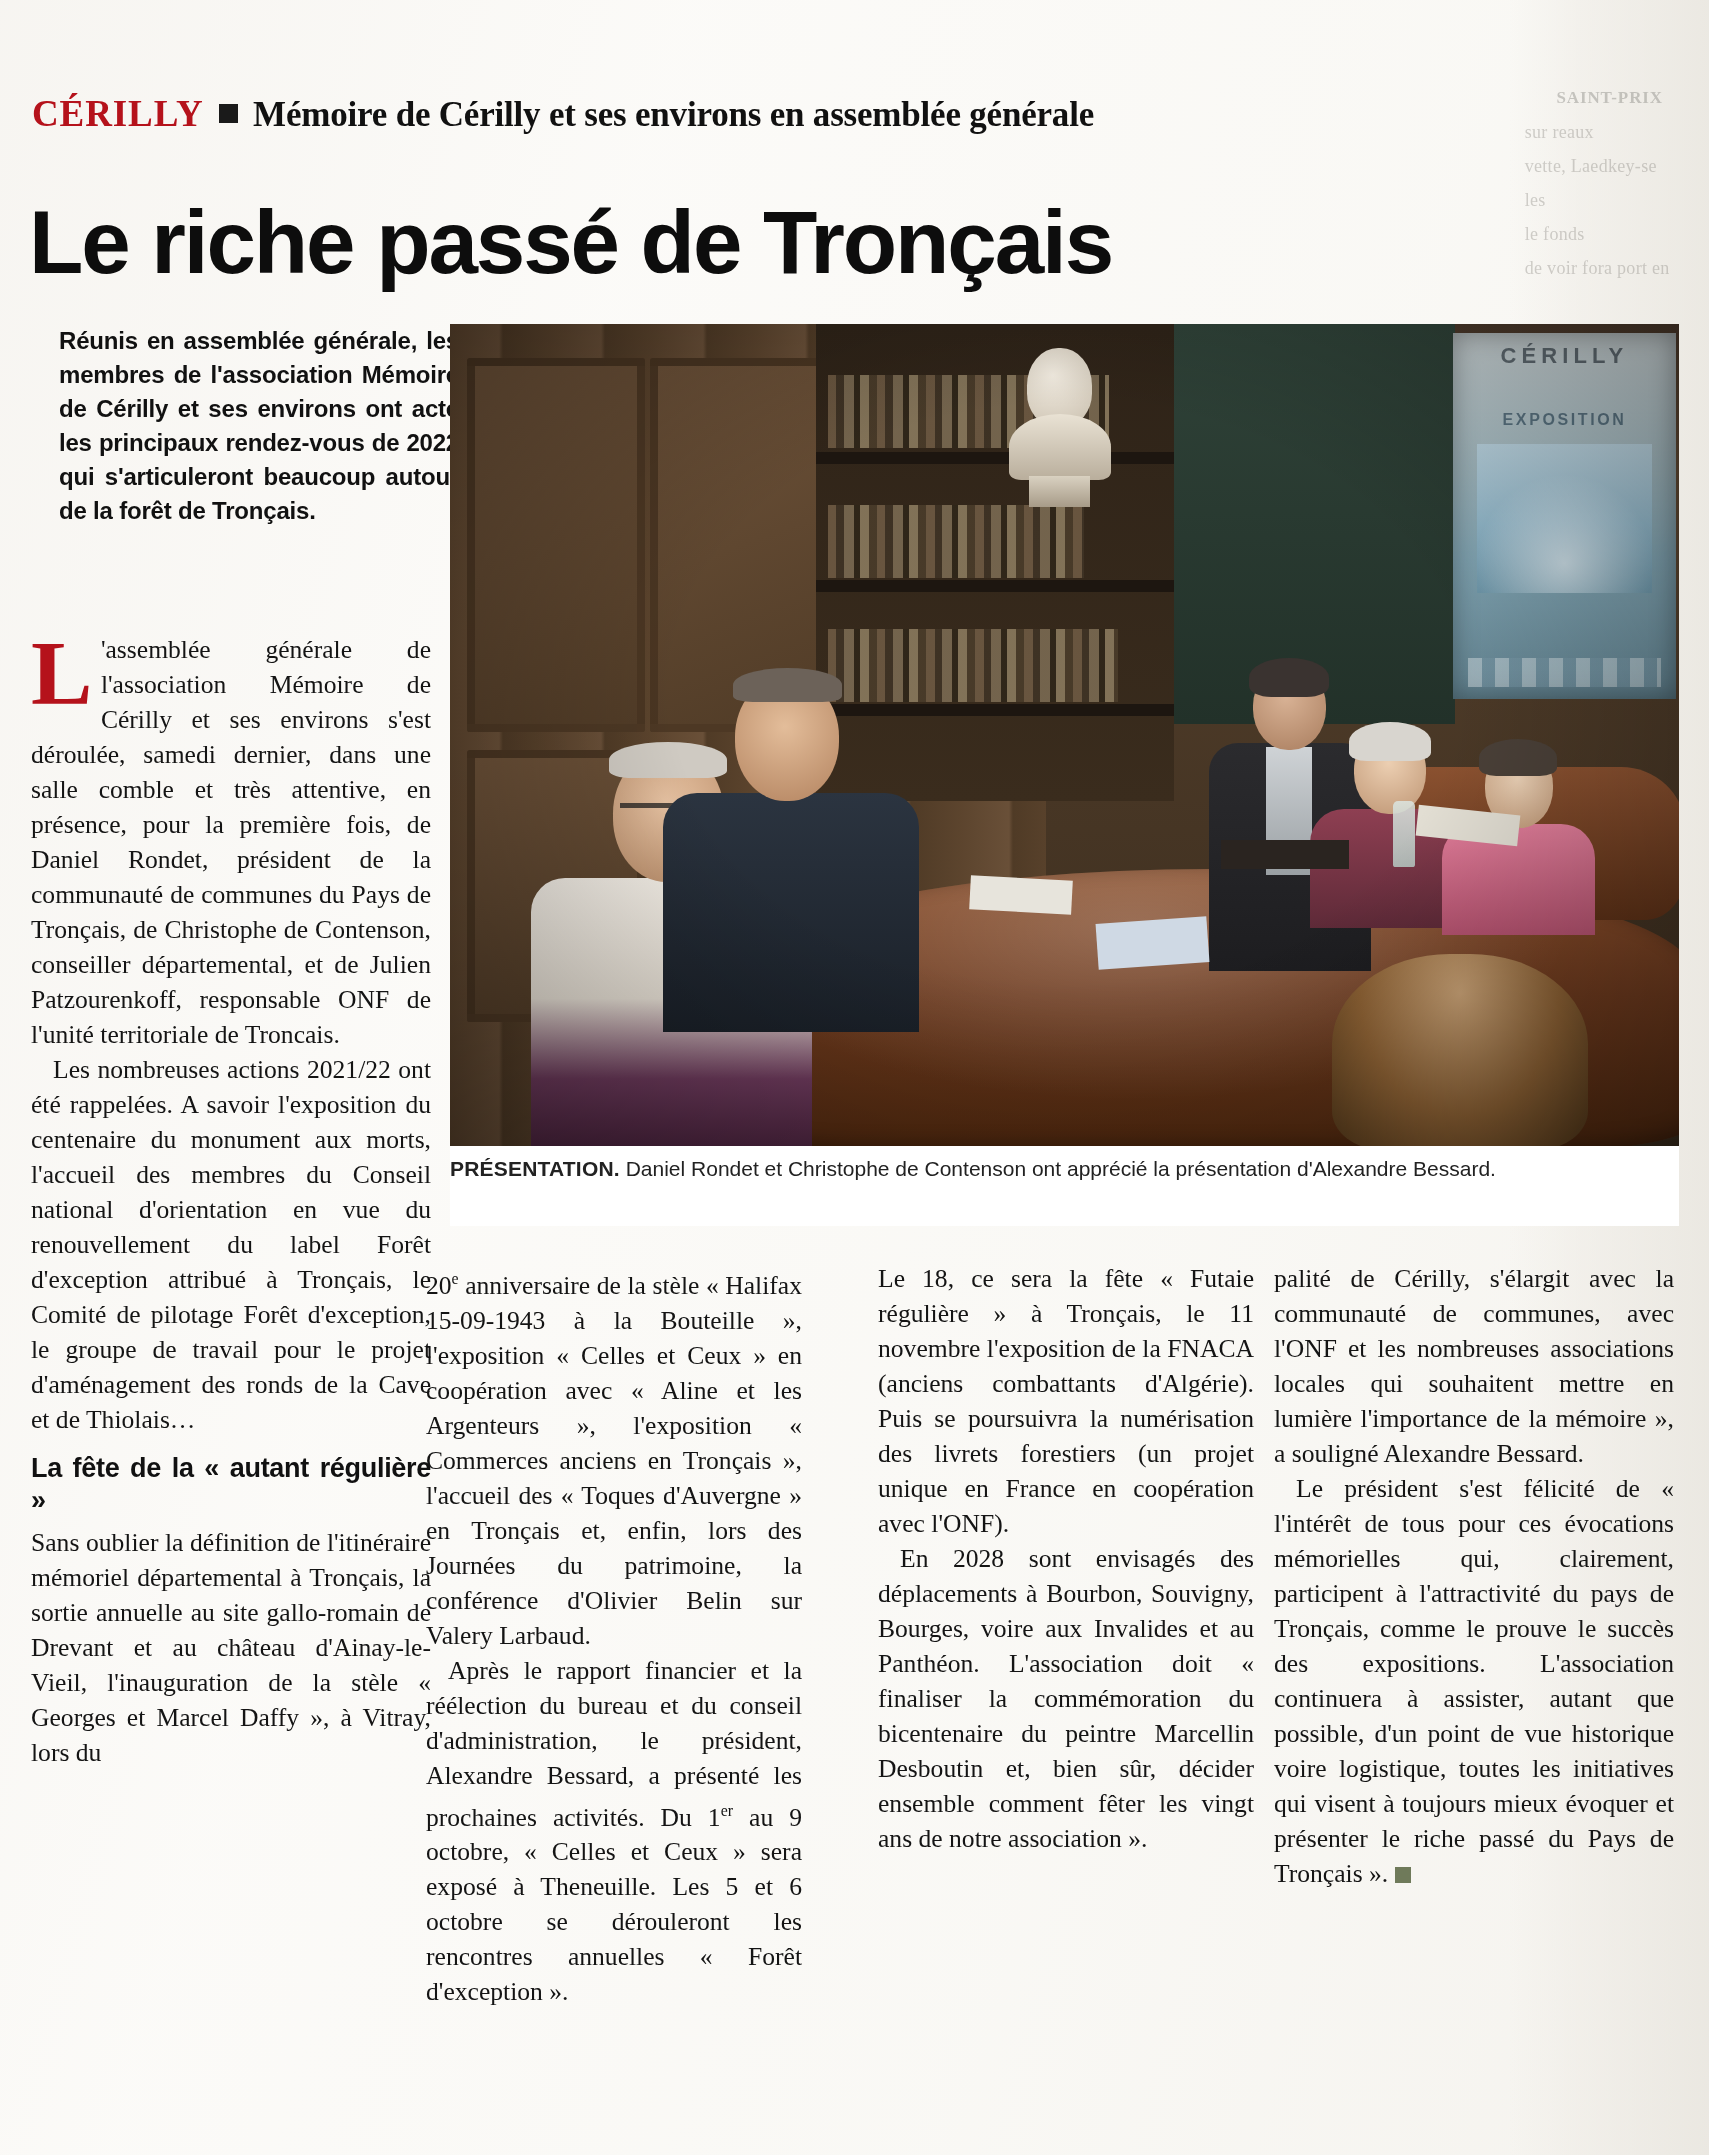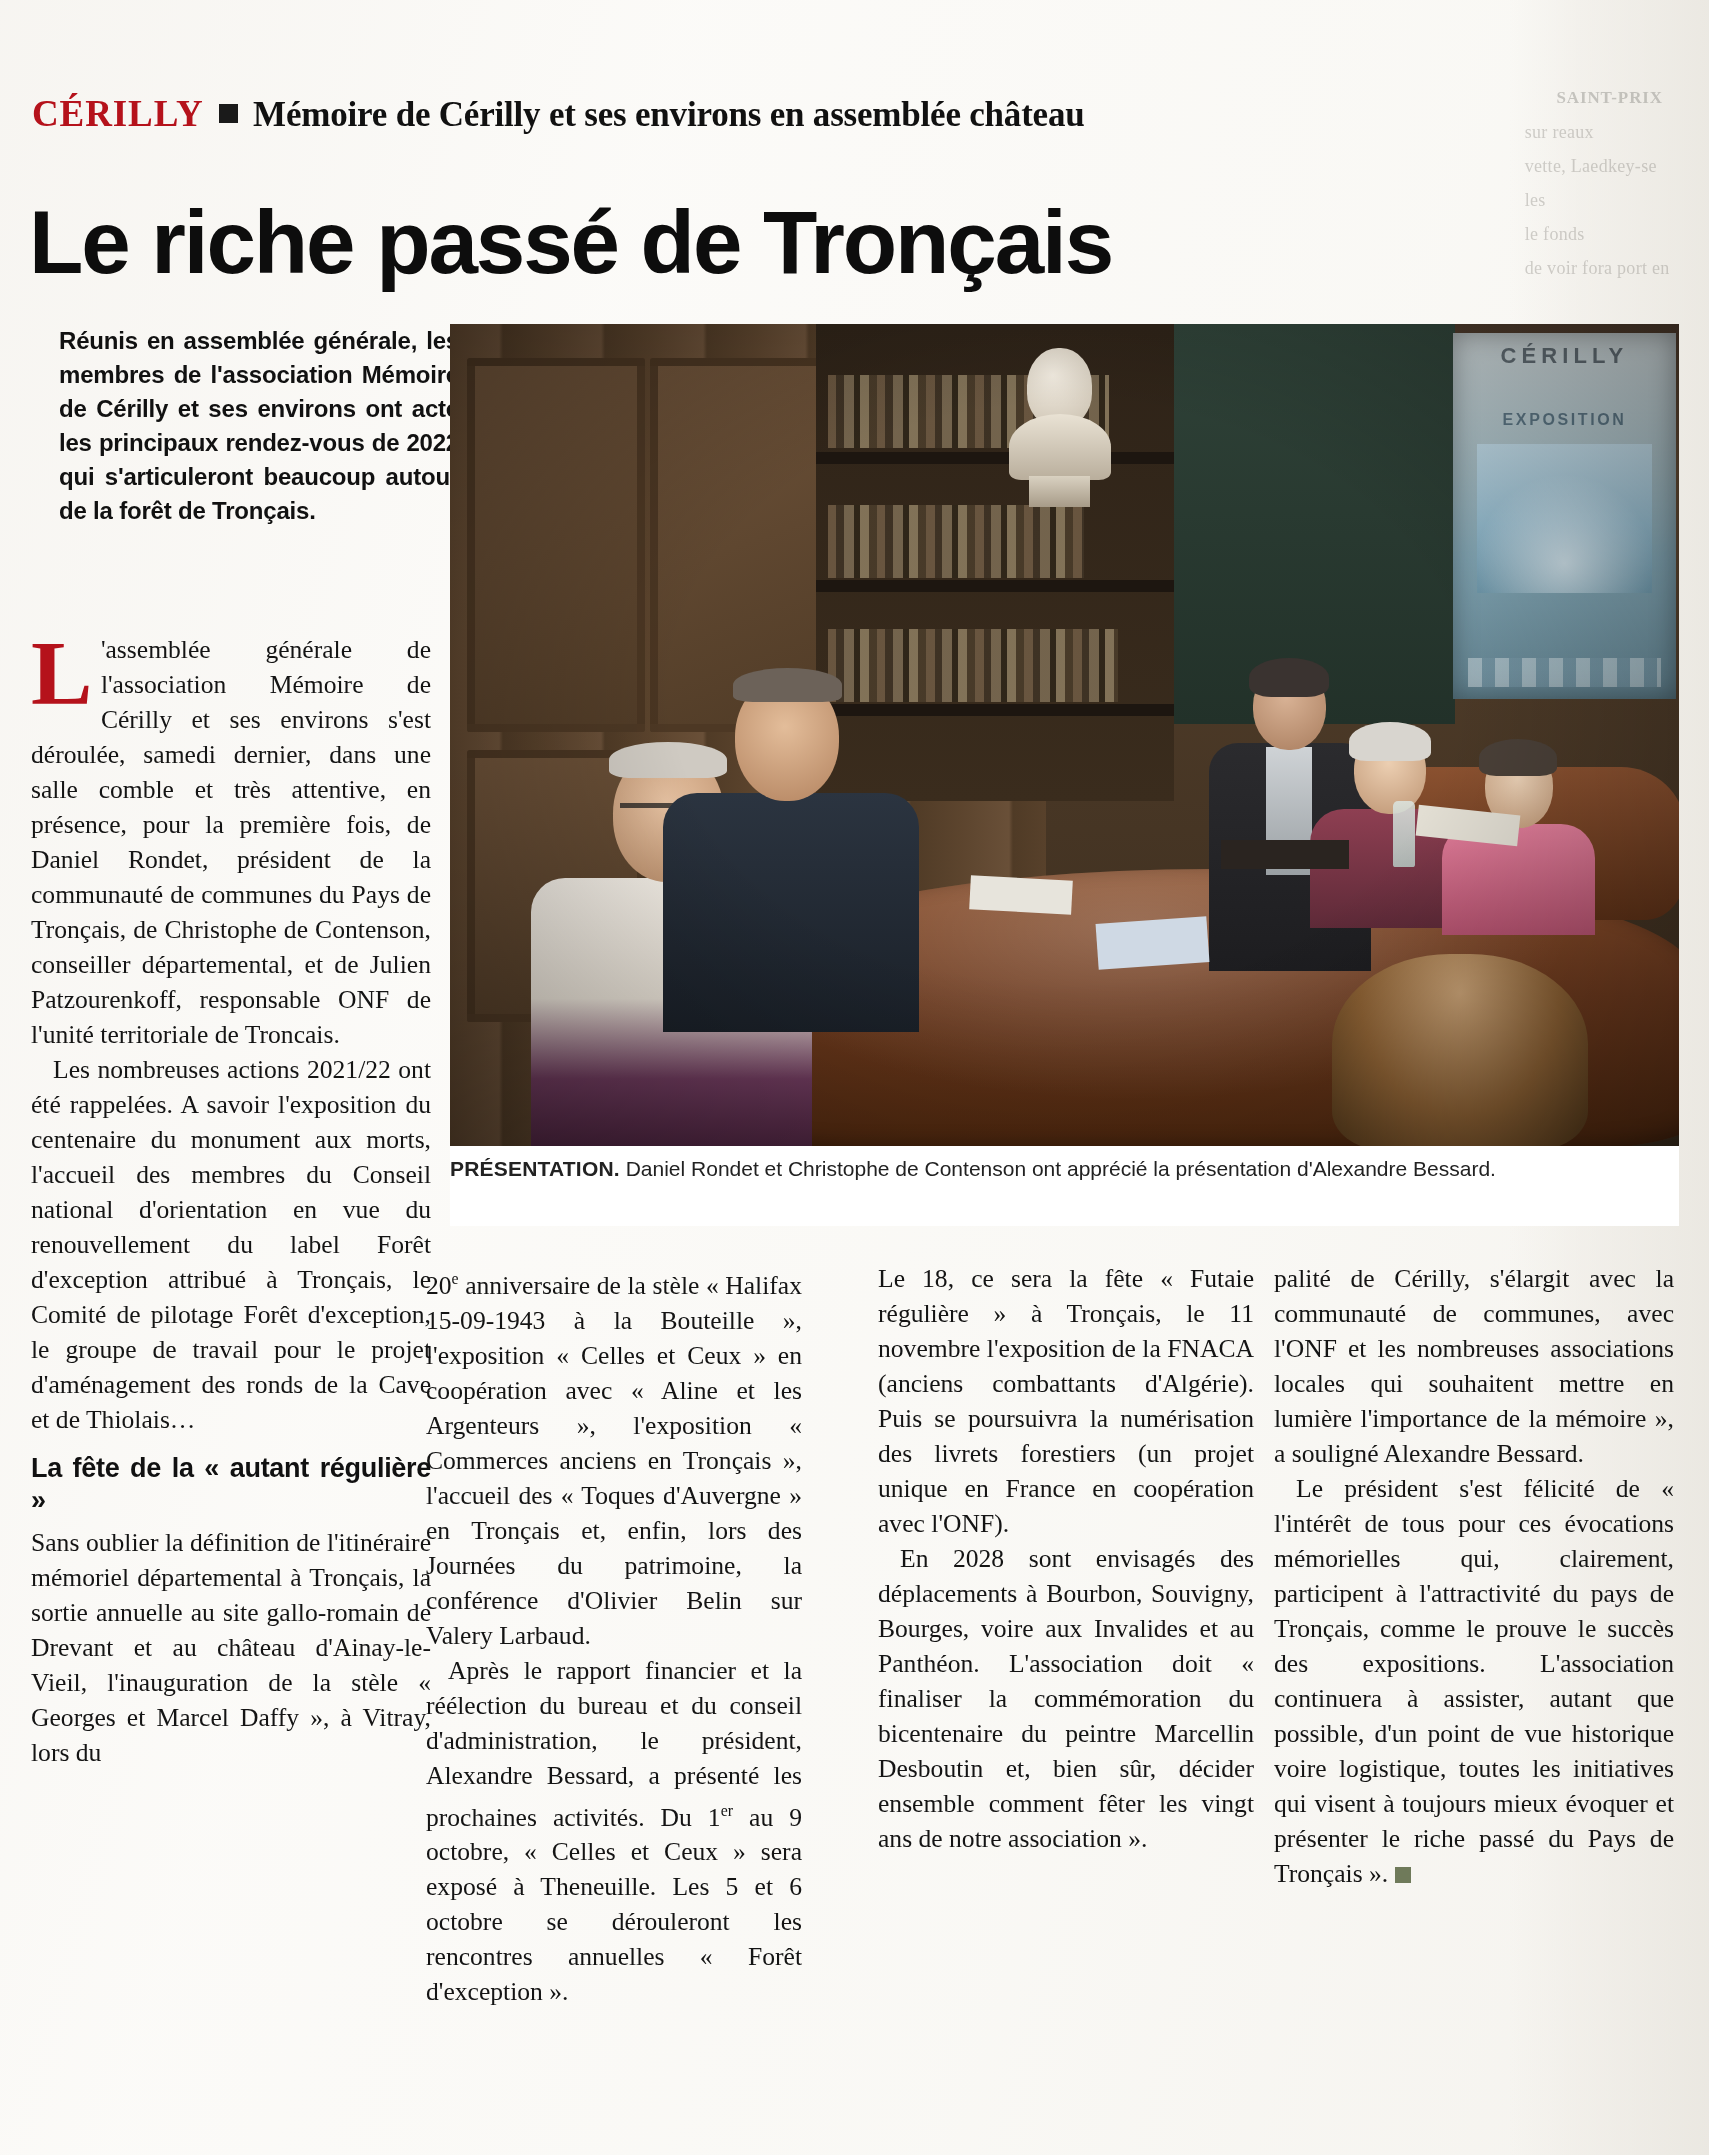--- a/index.html
+++ b/index.html
@@ -341,21 +341,21 @@
 
   <div class="bleed-right"></div>
   <div class="ghost-col">
     <div class="gh-title">SAINT-PRIX</div>
     <div>sur reaux<br>vette, Laedkey-se<br>les<br>le fonds<br>de voir fora port en</div>
   </div>
 
   <div class="kicker">
     <span class="kicker-town">CÉRILLY</span>
     <span class="kicker-square"></span>
-    <span class="kicker-text">Mémoire de Cérilly et ses environs en assemblée château</span>
+    <span class="kicker-text">Mémoire de Cérilly et ses environs en assemblée générale</span>
   </div>
 
   <h1 class="headline">Le riche passé de Tronçais</h1>
 
   <div class="chapeau">Réunis en assemblée générale, les membres de l'association Mémoire de Cérilly et ses environs ont acté les principaux rendez-vous de 2022 qui s'articuleront beaucoup autour de la forêt de Tronçais.</div>
 
   <div class="photo-wrap">
     <div class="photo">
       <div class="ph-bg"></div>
       <div class="projwall"></div>

